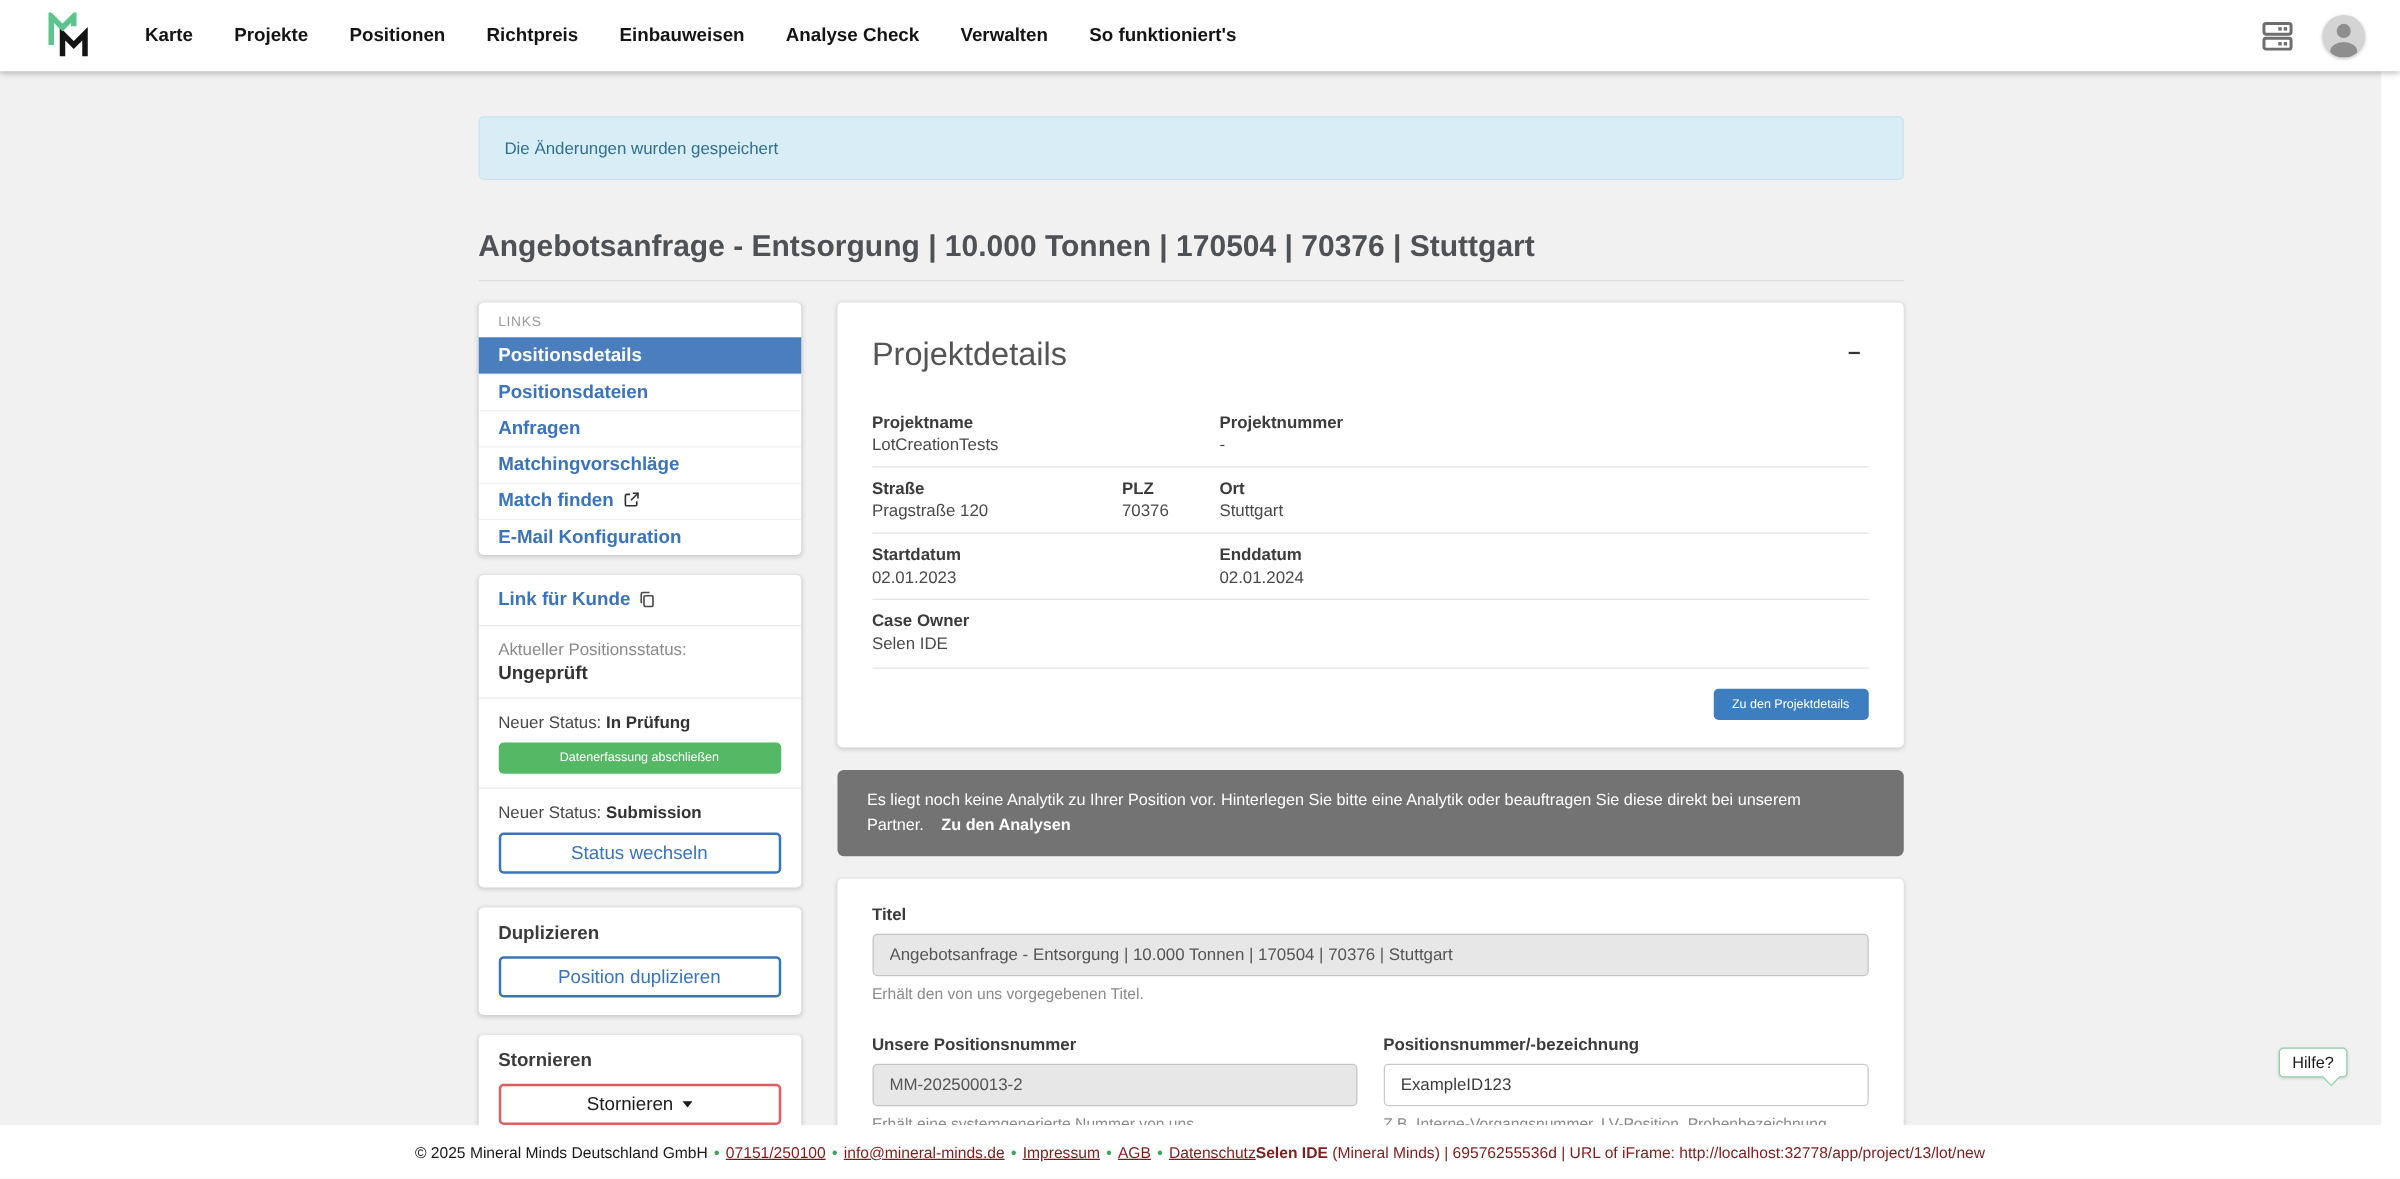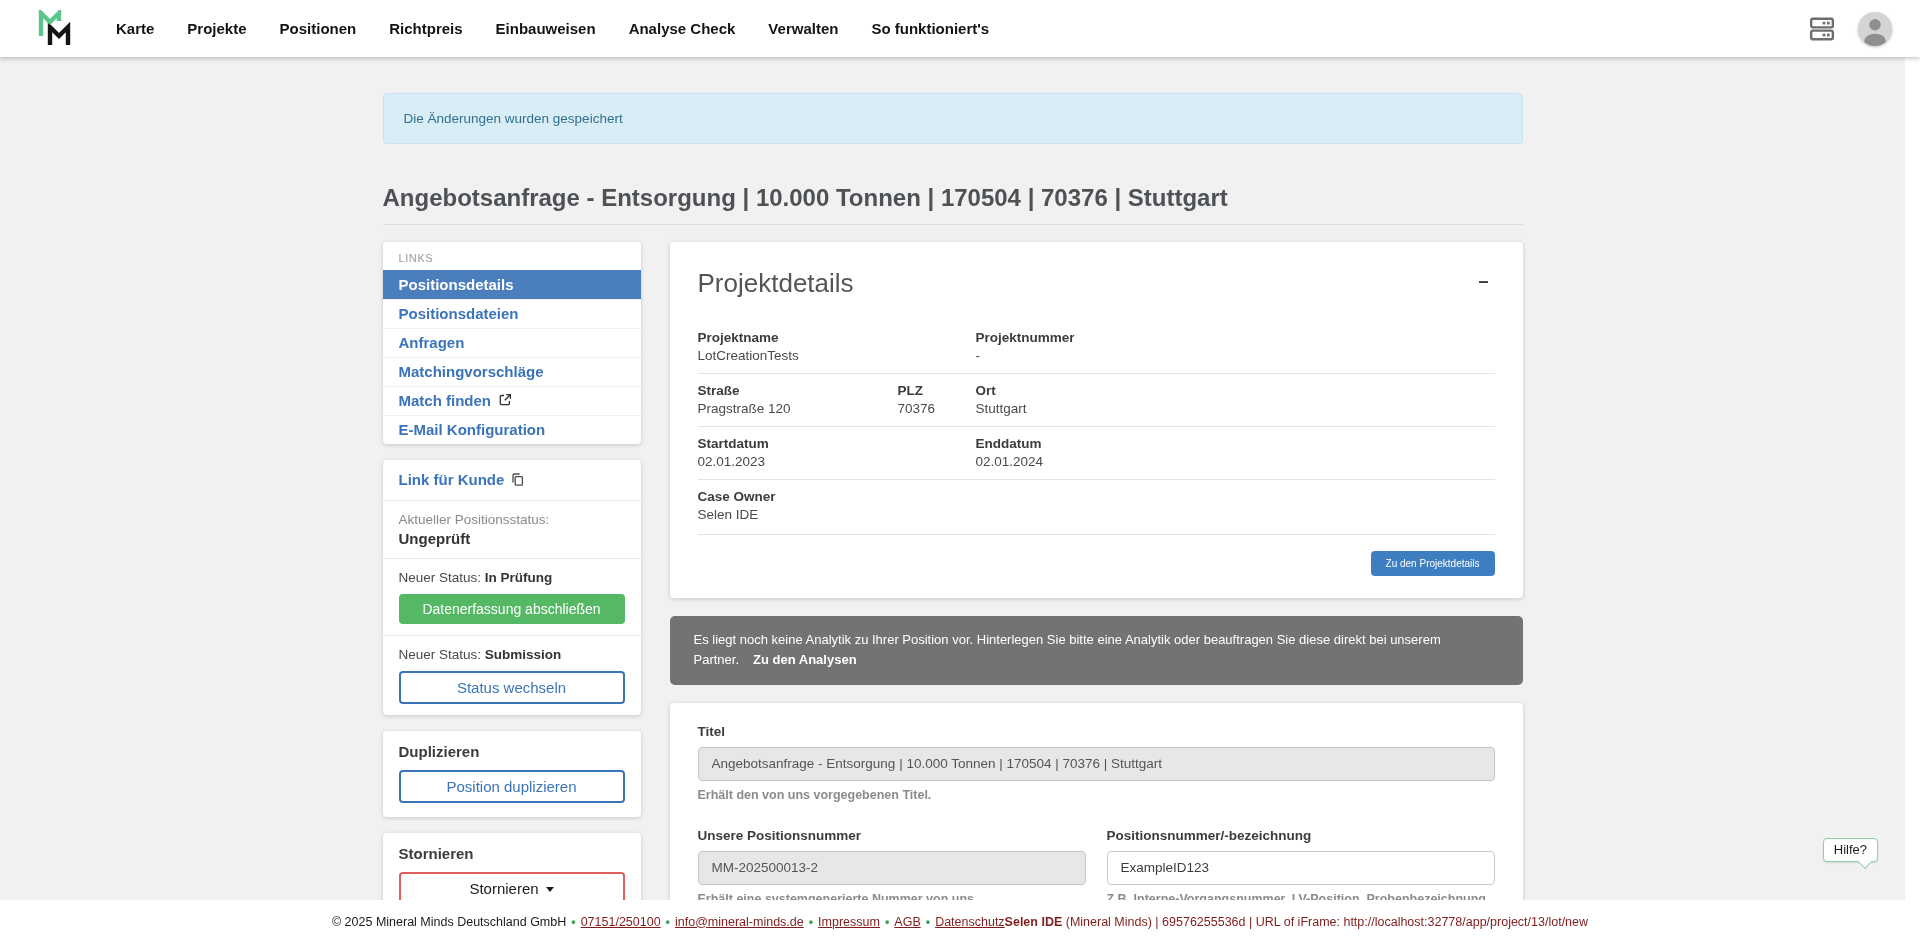--- a/index.html
+++ b/index.html
@@ -53,21 +53,21 @@
   .side-item.selected { background:#4a7ebd; color:#fff; border-top-color:#4a7ebd;text-align:center; }
 
   
   .status-row { padding:11px 16px; }
   .status-row + .status-row { border-top:1px solid #e9e9e9; }
   .link-blue { color:#3b74ba; font-size:15px; font-weight:700; cursor:pointer; display:inline-flex; align-items:center; gap:6px; }
   .muted-label { font-size:13.5px; color:#8a8a8a; margin-bottom:3px; }
   .status-value { font-size:15px; font-weight:700; color:#333; }
   .next-status { font-size:13.5px; color:#4a4a4a; margin-bottom:9px; }
   .next-status b { color:#333; }
-  .btn { display:block; width:100%; border-radius:4px; font-family:inherit; font-size:14px; cursor:pointer; text-align:center; }
+  .btn { display:block; width:100%; border-radius:4px; font-family:inherit; font-size:10px; cursor:pointer; text-align:center; }
   .btn-green { background:#55b865; color:#fff; border:none; padding:7px 0; }
   .btn-outline-blue { background:#fff; color:#3b74ba; border:2px solid #3b74ba; padding:6px 0; font-size:15px; }
   .btn-outline-red { background:#fff; color:#1c1c1c; border:2px solid #e05e5e; padding:6px 0; font-size:15px; }
   .card-section { padding:12px 16px 14px; }
   .card-heading { font-size:15px; font-weight:700; color:#3c3c3c; margin-bottom:10px; }
   .caret-down { display:inline-block; width:0; height:0; border-left:4px solid transparent; border-right:4px solid transparent; border-top:5px solid #1c1c1c; margin-left:7px; vertical-align:2px; }
 
   
   .pd-card { padding:26px 28px 22px; }
   .pd-head { display:flex; align-items:flex-start; justify-content:space-between; margin-bottom:22px; }
@@ -90,21 +90,21 @@
   .banner-link { font-weight:700; margin-left:14px; cursor:pointer; white-space:nowrap; }
 
   
   .form-card { padding:21px 28px 60px; min-height:280px; }
   .field-label { font-size:13.5px; font-weight:700; color:#3c3c3c; margin-bottom:8px; }
   .text-input {
     width:100%; height:34px; border:1px solid #c9c9c9; border-radius:4px;
     padding:0 13px; font-size:13.5px; font-family:inherit; color:#3c3c3c; background:#fff;
   }
   .text-input:disabled { background:#e7e7e7; border-color:#c4c4c4; color:#555; }
-  .helper { font-size:12.5px; color:#8b8b8b; margin-top:7px;font-weight:bold; }
+  .helper { font-size:12.5px; color:#8b8b8b; margin-top:7px; }
   .form-two-col { display:flex; gap:21px; margin-top:26px; }
   .form-col { flex:1; }
 
   
   .help-bubble {
     position:absolute; right:42px; bottom:81px; z-index:40;
     background:#fff; border:1px solid #8fd0a8; border-radius:4px;
     font-size:13px; color:#1c1c1c; padding:3px 10px 4px; cursor:pointer;
     box-shadow:0 1px 2px rgba(0,0,0,.12);
   }

